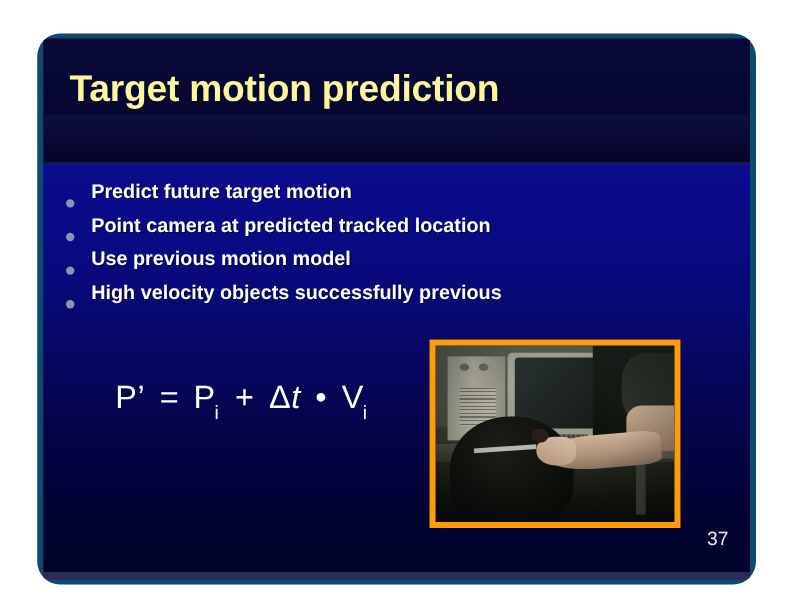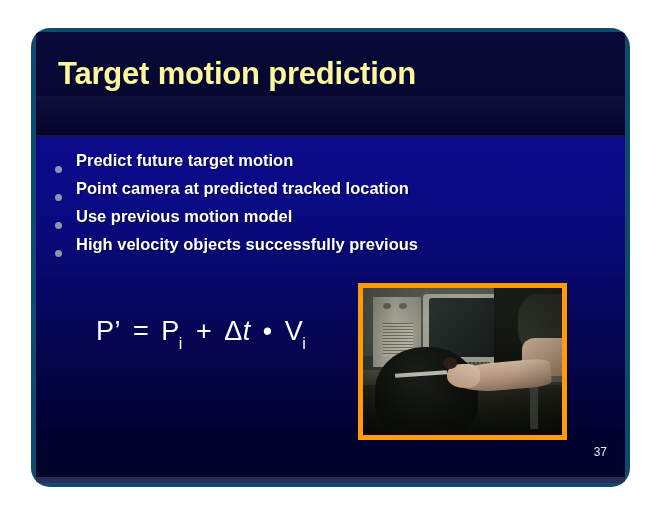--- a/index.html
+++ b/index.html
@@ -282,21 +282,21 @@
   .ph-vignette {
     position: absolute; left: 0; top: 0; width: 100%; height: 100%;
     background: radial-gradient(ellipse at 50% 45%, rgba(0,0,0,0) 40%, rgba(0,0,0,0.35) 100%);
   }
 
   
   #slide-number {
     position: absolute;
     right: 18px;
     bottom: 18px;
-    font-size: 12px;
+    font-size: 16px;
     color: #e9e9f2;
   }
 </style>
 </head>
 <body>
 
 <div id="slide-canvas">
 
   <div id="slide">
 

